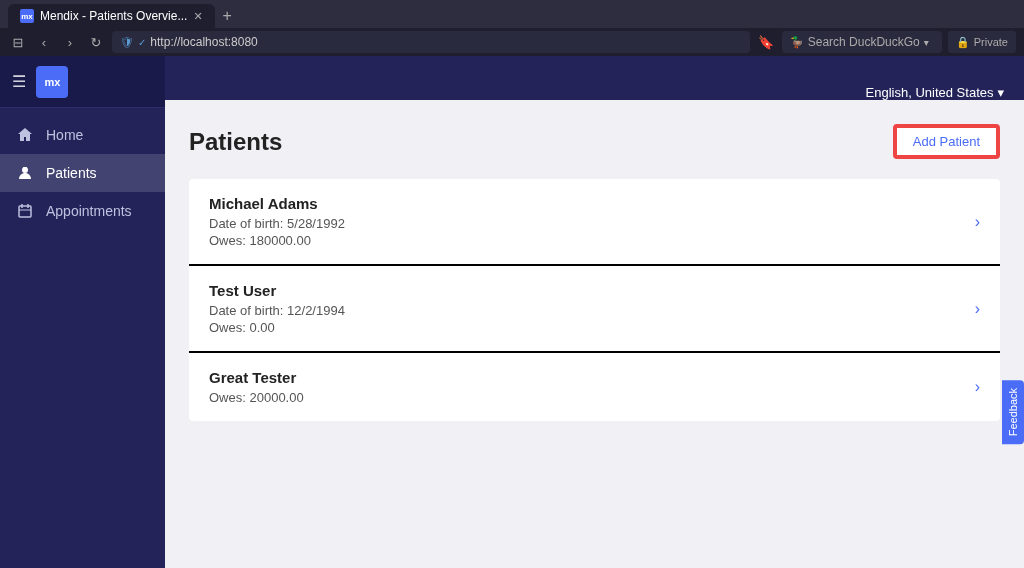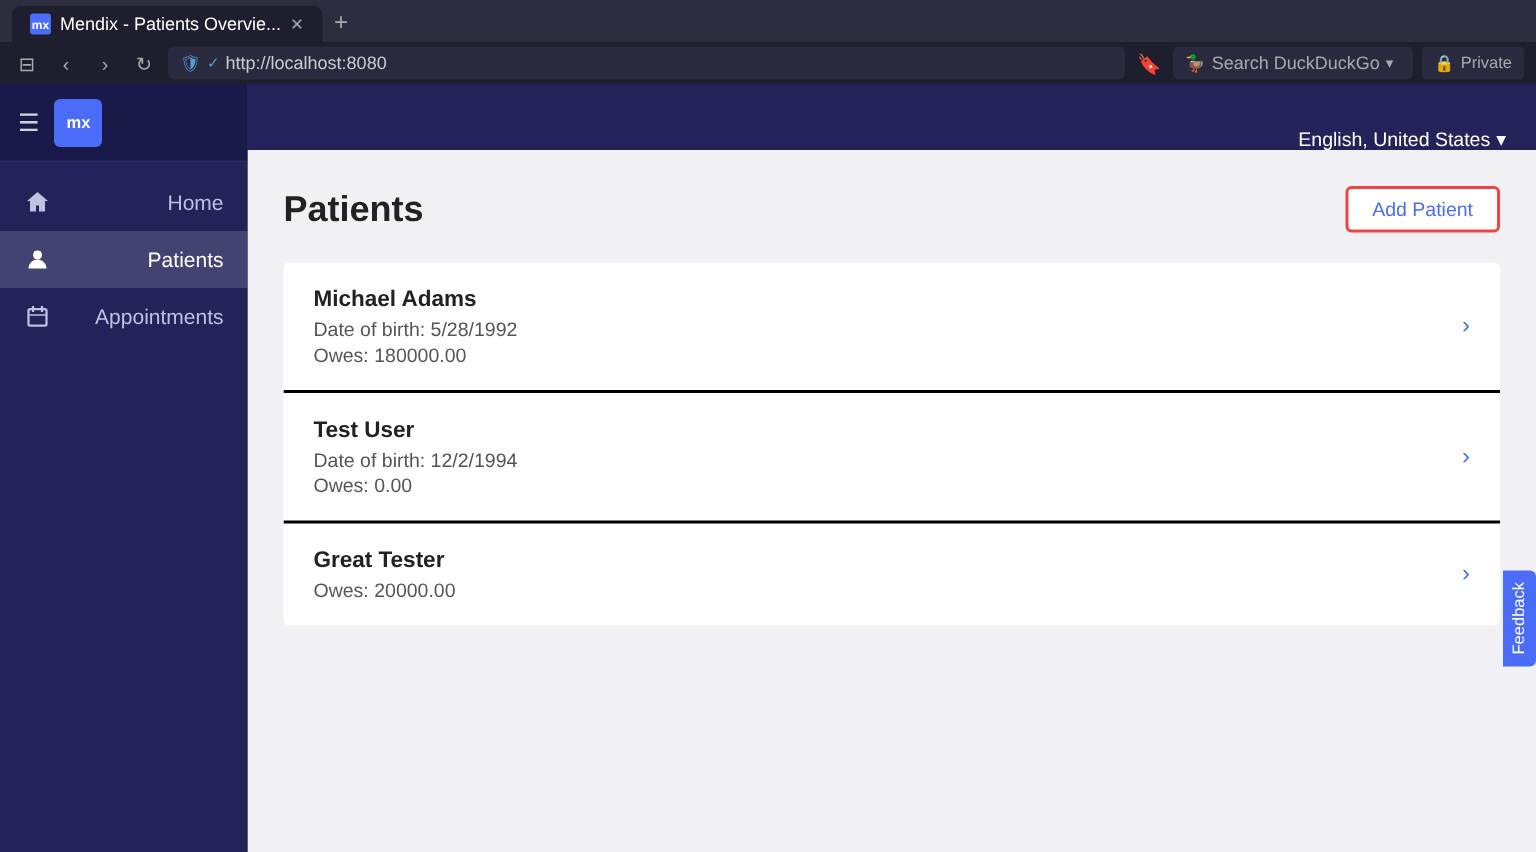--- a/index.html
+++ b/index.html
@@ -31,36 +31,36 @@
     
     .app-container { display: flex; height: calc(568px - 56px); }
 
     
     .sidebar { width: 165px; background: #232359; color: white; display: flex; flex-direction: column; flex-shrink: 0; }
     .sidebar-header { height: 52px; background: #1a1a4a; display: flex; align-items: center; padding: 0 12px; gap: 10px; border-bottom: 1px solid #2d2d6e; }
     .hamburger { font-size: 16px; cursor: pointer; opacity: 0.8; }
     .logo-box { width: 32px; height: 32px; background: #4a6cf7; border-radius: 4px; display: flex; align-items: center; justify-content: center; font-size: 11px; font-weight: bold; color: white; }
 
     .sidebar-nav { flex: 1; padding: 8px 0; }
-    .nav-item { display: flex; align-items: center; padding: 10px 16px; gap: 12px; cursor: pointer; color: #c0c0e0; font-size: 14px; transition: background 0.1s; justify-content: space-between; }
+    .nav-item { display: flex; align-items: center; padding: 10px 16px; gap: 12px; cursor: pointer; color: #c0c0e0; font-size: 14px; transition: background 0.1s; }
     .nav-item.active { background: rgba(255,255,255,0.15); color: white; }
     .nav-icon { width: 18px; height: 18px; display: flex; align-items: center; justify-content: center; flex-shrink: 0; }
 
     
     .main-content { flex: 1; background: #f0f0f5; overflow-y: auto; position: relative; }
 
     
     .top-bar { background: #232359; height: 44px; display: flex; align-items: flex-end; justify-content: flex-end; padding: 0 20px; }
     .lang-selector { color: white; font-size: 13px; display: flex; align-items: center; gap: 4px; cursor: pointer; }
 
     
     .page-content { padding: 24px; }
     .page-header { display: flex; align-items: center; justify-content: space-between; margin-bottom: 20px; }
     .page-title { font-size: 24px; font-weight: 600; color: #222; }
-    .add-btn { background: white; border: 2px solid #ef4444; color: #4a6cf7; padding: 6px 16px; border-radius: 4px; font-size: 13px; cursor: pointer; }
+    .add-btn { background: white; border: 4px solid #ef4444; color: #4a6cf7; padding: 6px 16px; border-radius: 4px; font-size: 13px; cursor: pointer; }
 
     
     .patient-list { background: white; border-radius: 4px; overflow: hidden; }
     .patient-item { padding: 16px 20px; border-bottom: 2px solid #000000; cursor: pointer; display: flex; align-items: center; justify-content: space-between; position: relative; }
     .patient-item:last-child { border-bottom: none; }
     .patient-info { flex: 1; }
     .patient-name { font-size: 15px; font-weight: 600; color: #222; margin-bottom: 4px; }
     .patient-dob { font-size: 13px; color: #555; margin-bottom: 2px; }
     .patient-owes { font-size: 13px; color: #555; }
     .chevron-right { color: #4a6cf7; font-size: 16px; }

